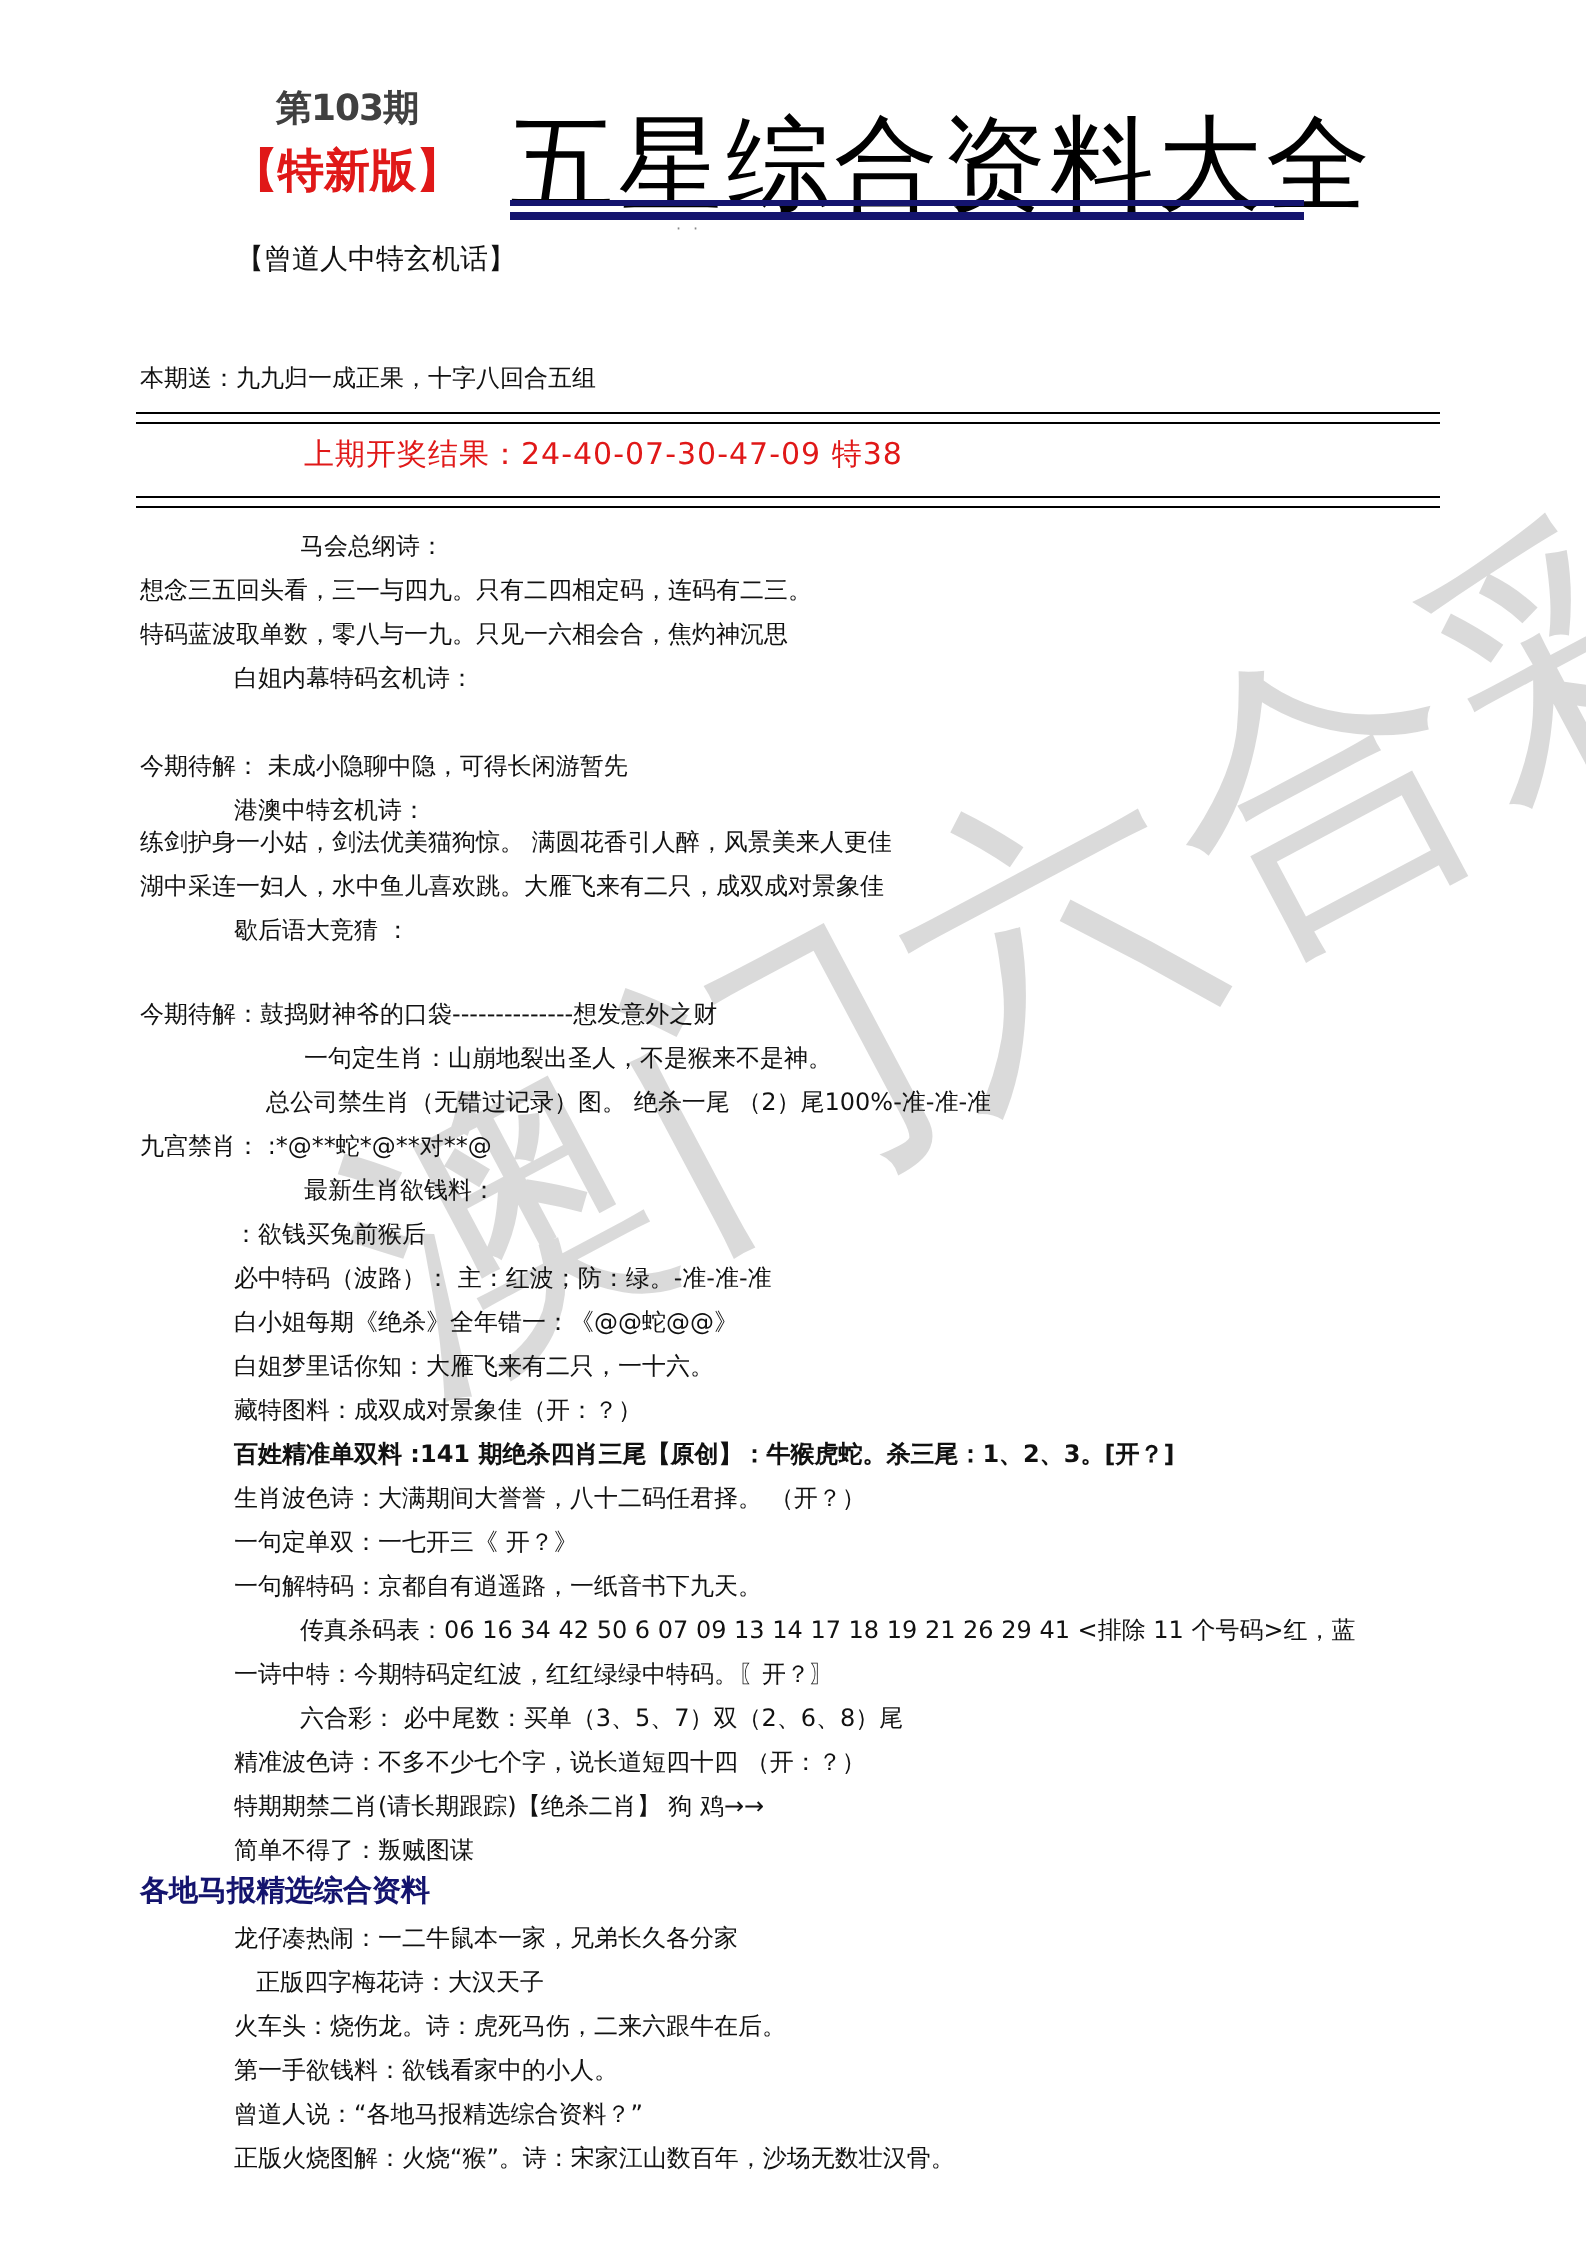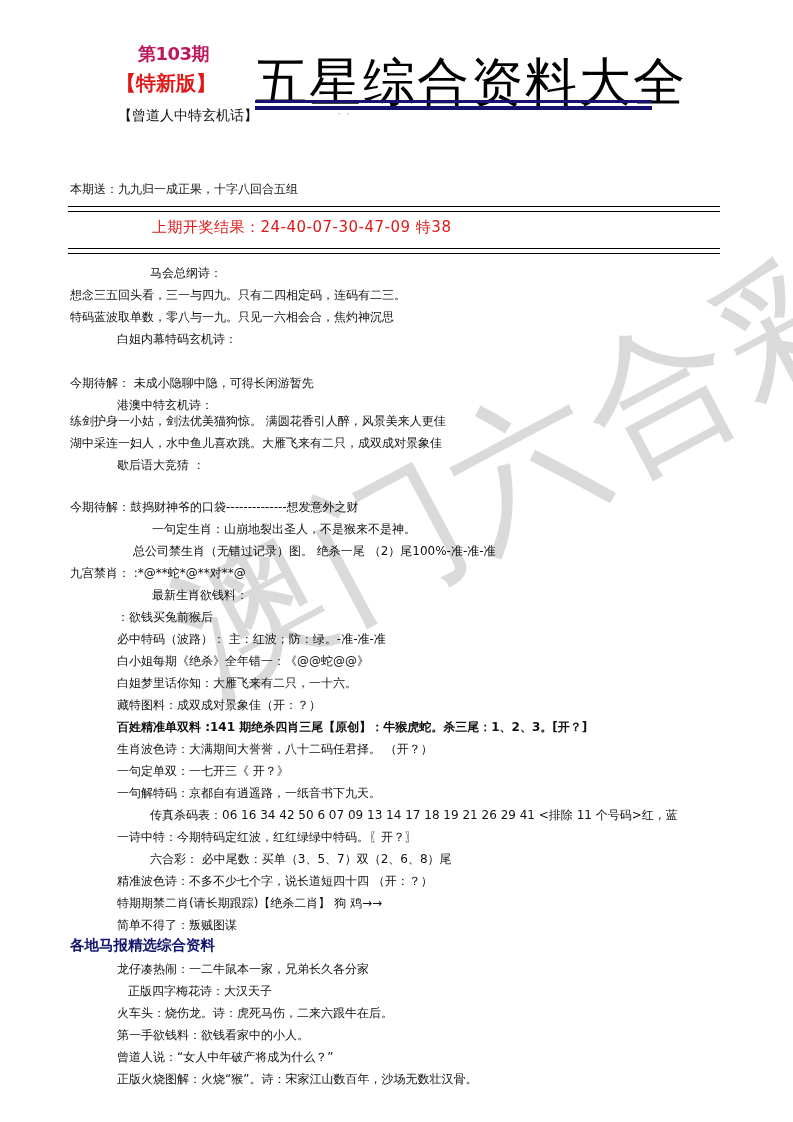--- a/index.html
+++ b/index.html
@@ -1,27 +1,27 @@
 <!DOCTYPE html>
 <html><head>
   <meta charset="utf-8">
   <style>
     html, body { margin: 0; padding: 0; }
     body {
       width: 793px; height: 1122px; background: #ffffff; position: relative; overflow: hidden;
       font-family: "DejaVu Sans", "Liberation Sans", sans-serif; color: #111;
     }
     .abs { position: absolute; white-space: nowrap; }
-    .issue { left: 138px; top: 42px; font-size: 18px; font-weight: bold; color: #be185d; letter-spacing: -0.5px; }
-    .edition { left: 116px; top: 70px; font-size: 20px; font-weight: bold; color: #e01818; }
+    .issue { left: 138px; top: 42px; font-size: 18px; font-weight: bold; color: #404040; letter-spacing: -0.5px; }
+    .edition { left: 116px; top: 70px; font-size: 23px; font-weight: bold; color: #e01818; }
     .main-title { left: 255px; top: 48px; font-family: "DejaVu Serif", "Liberation Serif", serif; font-size: 52px; color: #000000; letter-spacing: 2px; }
     .title-rule-thin { left: 255px; top: 100px; width: 397px; height: 3px; background: #14146e; }
     .title-rule-thick { left: 255px; top: 106px; width: 397px; height: 4px; background: #14146e; }
     .dots { left: 338px; top: 110px; font-size: 8px; color: #888; letter-spacing: 6px; }
-    .subtitle { left: 118px; top: 107px; font-size: 14px; font-family: Liberation Mono, monospace; }
+    .subtitle { left: 118px; top: 121px; font-size: 14px; font-family: Liberation Mono, monospace; }
     .line { font-size: 12px; line-height: 22px; }
     .hr-double { position: absolute; left: 68px; width: 652px; height: 6px; border-top: 1.5px solid #000; border-bottom: 1.5px solid #000; box-sizing: border-box; }
     .result { left: 152px; top: 218px; font-size: 15px; color: #e01818; letter-spacing: 0.5px; }
     .section-head { font-size: 14.5px; font-weight: bold; color: #14146e; font-family: "DejaVu Serif", "Liberation Serif", serif; }
     .watermark { position: absolute; color: rgba(150,150,150,0.35); font-family: "DejaVu Serif", "Liberation Serif", serif; font-size: 150px; transform: rotate(-28deg); transform-origin: left top; left: 140px; top: 560px; letter-spacing: 4px; pointer-events: none; white-space: nowrap; }
   </style>
 </head>
 <body>
 
 <div class="watermark">澳门六合彩</div>
@@ -67,17 +67,17 @@
     <div class="abs line" style="left: 150px; top: 804px;">传真杀码表：06 16 34 42 50 6 07 09 13 14 17 18 19 21 26 29 41 &lt;排除 11 个号码&gt;红，蓝</div>
     <div class="abs line" style="left: 117px; top: 826px;">一诗中特：今期特码定红波，红红绿绿中特码。〖开？〗</div>
     <div class="abs line" style="left: 150px; top: 848px;">六合彩： 必中尾数：买单（3、5、7）双（2、6、8）尾</div>
     <div class="abs line" style="left: 117px; top: 870px;">精准波色诗：不多不少七个字，说长道短四十四     （开：？）</div>
     <div class="abs line" style="left: 117px; top: 892px;">特期期禁二肖(请长期跟踪)【绝杀二肖】 狗 鸡→→</div>
     <div class="abs line" style="left: 117px; top: 914px;">简单不得了：叛贼图谋</div>
     <div class="abs line" style="left: 117px; top: 958px;">龙仔凑热闹：一二牛鼠本一家，兄弟长久各分家</div>
     <div class="abs line" style="left: 128px; top: 980px;">正版四字梅花诗：大汉天子</div>
     <div class="abs line" style="left: 117px; top: 1002px; text-align: right;">火车头：烧伤龙。诗：虎死马伤，二来六跟牛在后。</div>
     <div class="abs line" style="left: 117px; top: 1024px;">第一手欲钱料：欲钱看家中的小人。</div>
-    <div class="abs line" style="left: 117px; top: 1046px;">曾道人说：“女人中年破产将成为什么？”</div>
+    <div class="abs line" style="left: 117px; top: 1046px;">曾道人说：“各地马报精选综合资料？”</div>
     <div class="abs line" style="left: 117px; top: 1068px;">正版火烧图解：火烧“猴”。诗：宋家江山数百年，沙场无数壮汉骨。</div>
   </div>
 
 <div class="abs section-head" style="left:70px; top:936px;">各地马报精选综合资料</div>
 
 </body></html>

